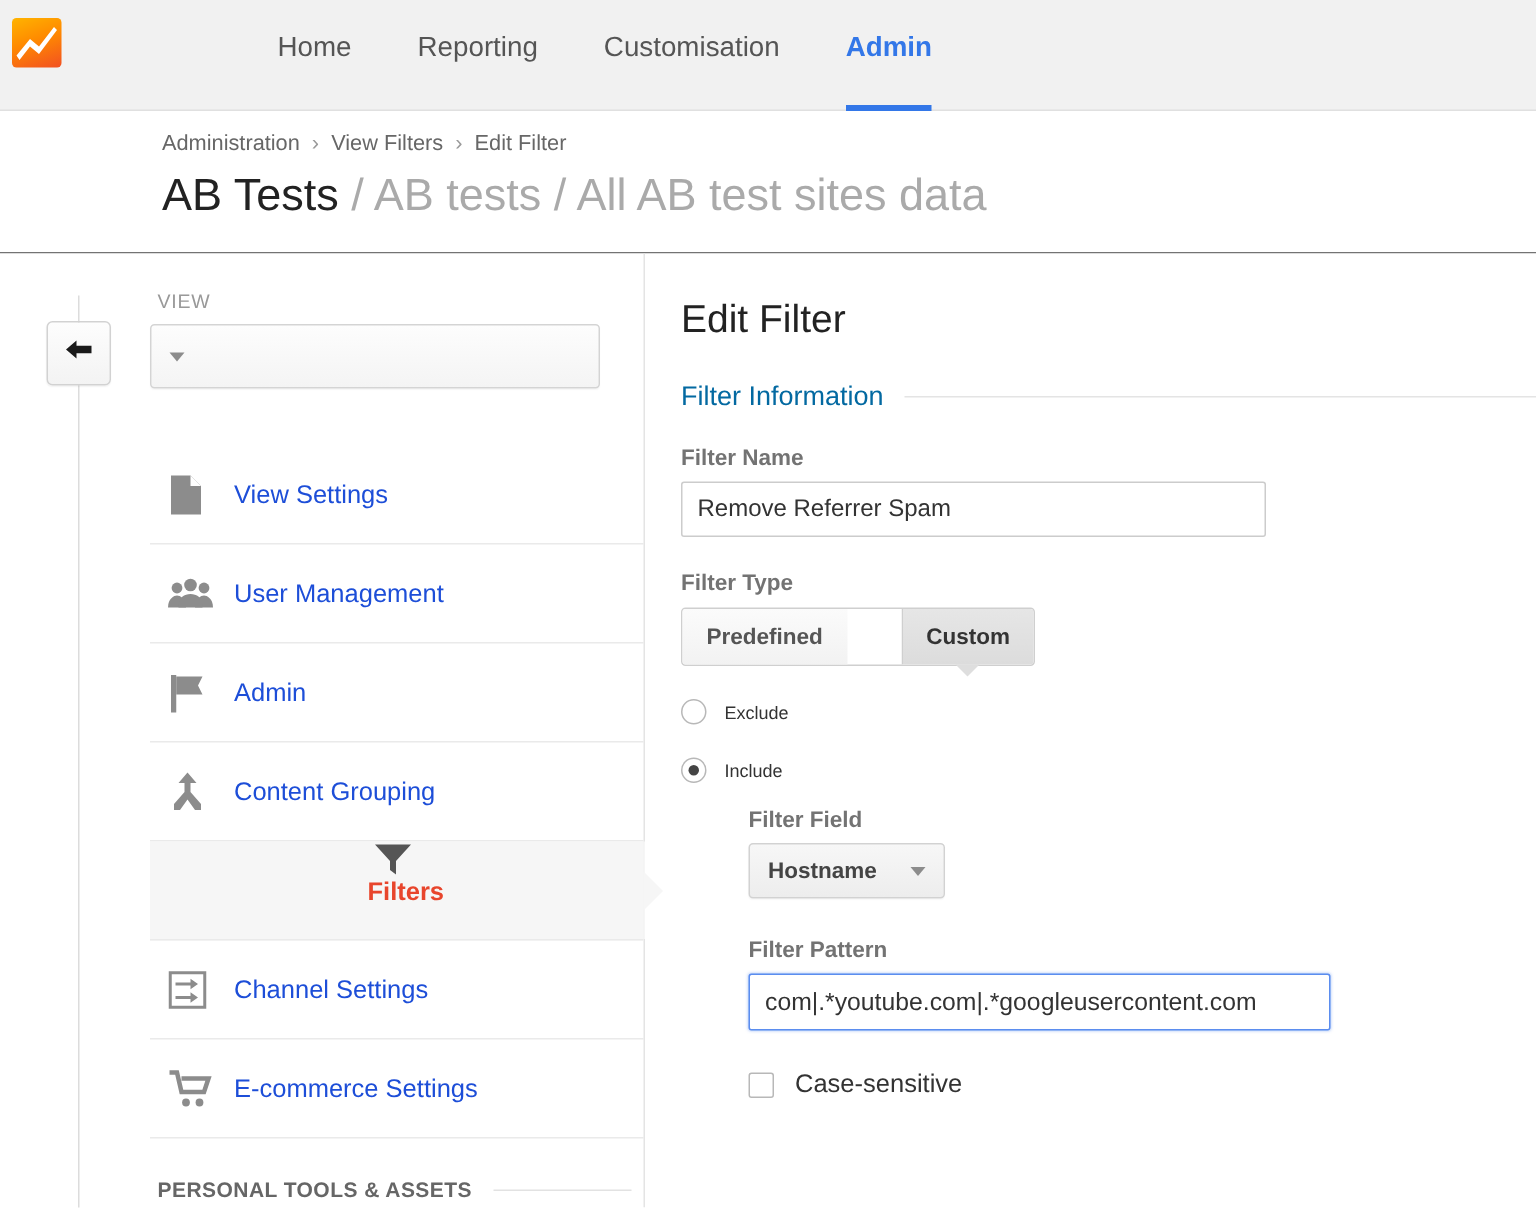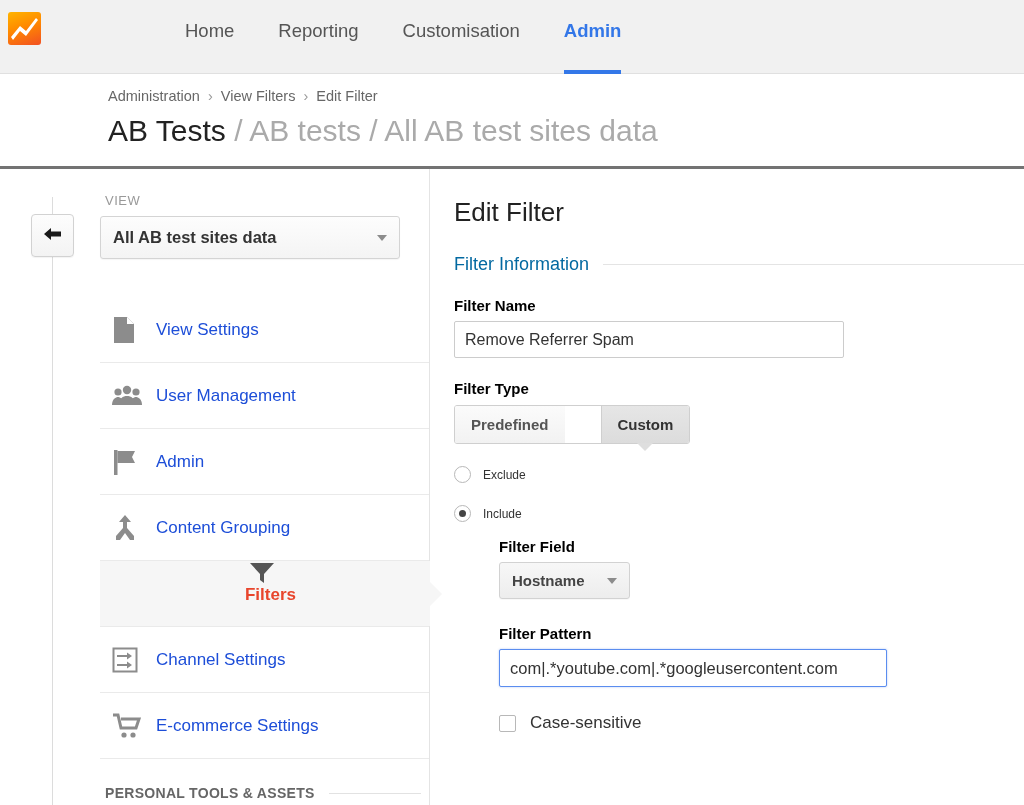--- a/index.html
+++ b/index.html
@@ -36,21 +36,21 @@
     cursor: pointer; height: 74px; white-space: nowrap;
   }
   .nav-item.active { color: #3377e8; font-weight: bold; }
   .nav-item.active::after {
     content: ""; position: absolute; left: 22px; right: 22px; bottom: 0;
     height: 4px; background: #3377e8;
   }
 
   
   .titlewrap { padding: 14px 0 0 108px; background: #fff; height: 95px;
-               border-bottom: 3px solid #737373; }
+               border-bottom: 1px solid #737373; }
   .crumbs { font-size: 14.5px; color: #676767; }
   .crumbs .sep { color: #9a9a9a; margin: 0 4px; }
   .crumb { cursor: pointer; }
   .pagetitle { margin-top: 10px; font-size: 30px; font-weight: 300; color: #aaa;
                white-space: nowrap; }
   .pagetitle .strong { color: #222; font-weight: 400; }
 
   
   .body { display: flex; height: calc(805px - 74px - 95px); position: relative; }
 
@@ -105,21 +105,21 @@
   .section-head .rule { flex: 1; height: 1px; background: #e2e2e2; margin-left: 14px;
                         margin-right: 8px; }
 
   
   .main { flex: 1; padding: 28px 0 0 24px; background: #fff; }
   .h1 { font-size: 26px; font-weight: 300; color: #222; }
   .fieldset-head { display: flex; align-items: center; margin-top: 26px; }
   .fieldset-head span { font-size: 18px; font-weight: 300; color: #0369a1; white-space: nowrap; }
   .fieldset-head .rule { flex: 1; height: 1px; background: #e4e4e4; margin-left: 14px; }
 
-  .flabel { font-size: 15px; font-weight: bold; color: #000000; margin-top: 22px; }
+  .flabel { font-size: 15px; font-weight: bold; color: #737373; margin-top: 22px; }
   .txtinput {
     margin-top: 7px; height: 37px; border: 1px solid #ccc; border-radius: 2px;
     font-size: 16px; color: #333; padding: 0 10px; font-family: inherit;
     background: #fff; outline: none;
   }
   #filter-name-input { width: 390px; }
 
   .segmented { margin-top: 8px; display: inline-flex; position: relative;
                border: 1px solid #cfcfcf; border-radius: 3px; overflow: visible; gap: 36px; }
   .seg {
@@ -211,21 +211,20 @@
         <svg width="22" height="16" viewBox="0 0 22 16">
           <path d="M9 2 L2 8 L9 14 L9 10.5 L19 10.5 L19 5.5 L9 5.5 Z" fill="#1a1a1a"></path>
         </svg>
       </span>
     </div>
   </div>
 
   <div class="sidebar">
     <div class="view-label">VIEW</div>
     <div class="view-select">
-      <span>All AB test sites data</span>
       <i class="caret"></i>
     </div>
 
     <div class="menu">
 
       <div class="menu-item">
         <span class="ico">
           <svg width="24" height="28" viewBox="0 0 24 28">
             <path d="M2 1 H15 L22 8 V27 H2 Z" fill="#8c8c8c"></path>
             <path d="M15 1 L22 8 H15 Z" fill="#ffffff"></path>

